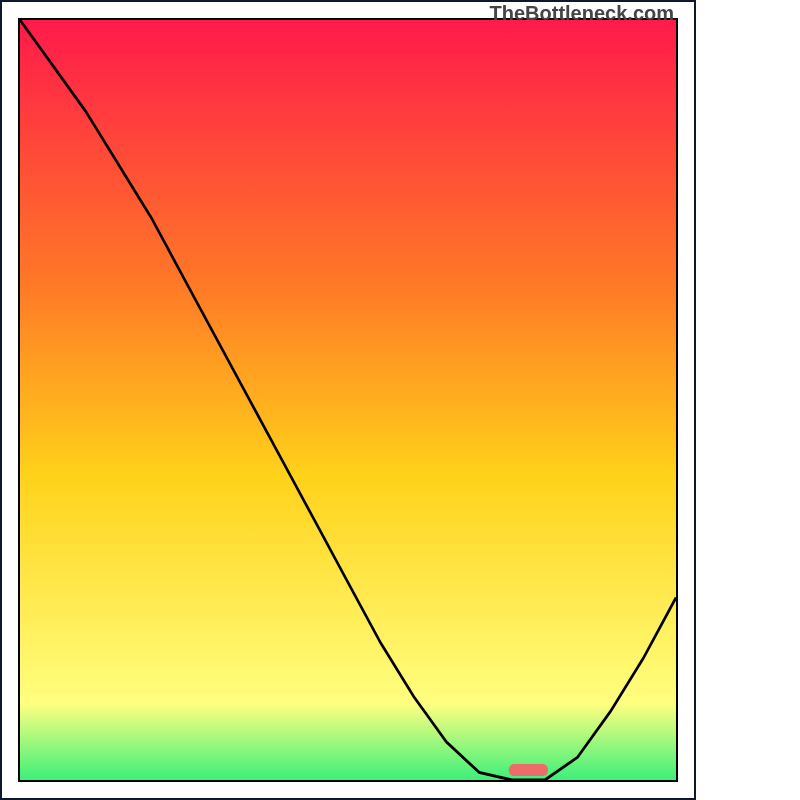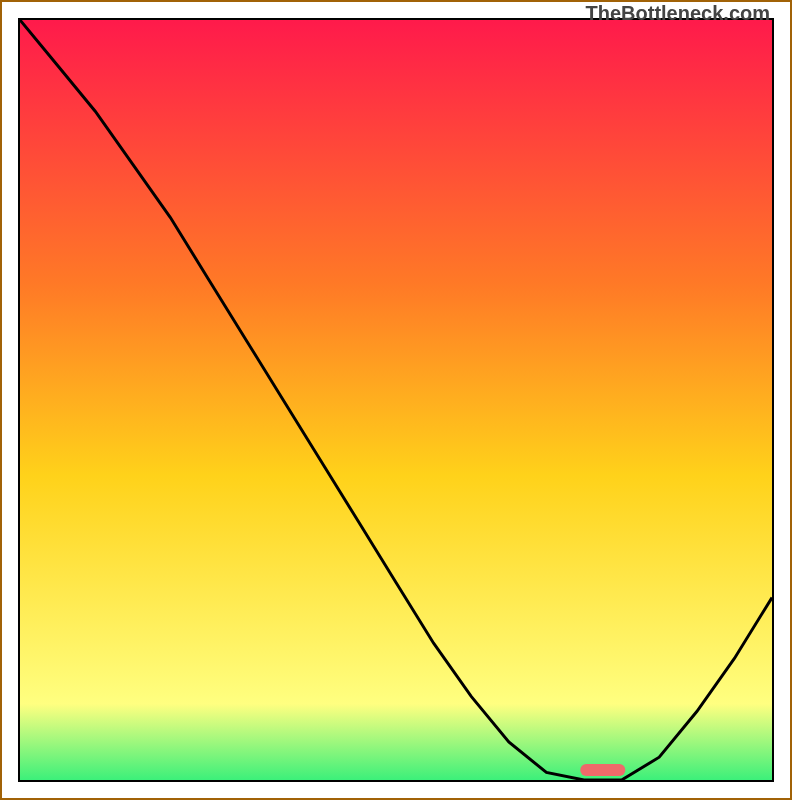--- a/index.html
+++ b/index.html
@@ -1,22 +1,22 @@
 <!DOCTYPE html>
 <html><head>
   <meta charset="utf-8">
   <style>
     * { margin: 0; padding: 0; box-sizing: border-box; }
     html, body { width: 800px; height: 800px; overflow: hidden; font-family: Arial, Helvetica, sans-serif; }
 
     .chart {
       position: relative;
-      width: 792px;
+      width: 696px;
       height: 800px;
-      border: 2px solid #a16207;
+      border: 2px solid #0f172a;
       background: #fff;
     }
 
     .plot-area {
       position: absolute;
       left: 16px;
       right: 16px;
       top: 16px;
       bottom: 16px;
       border: 2px solid #000;

